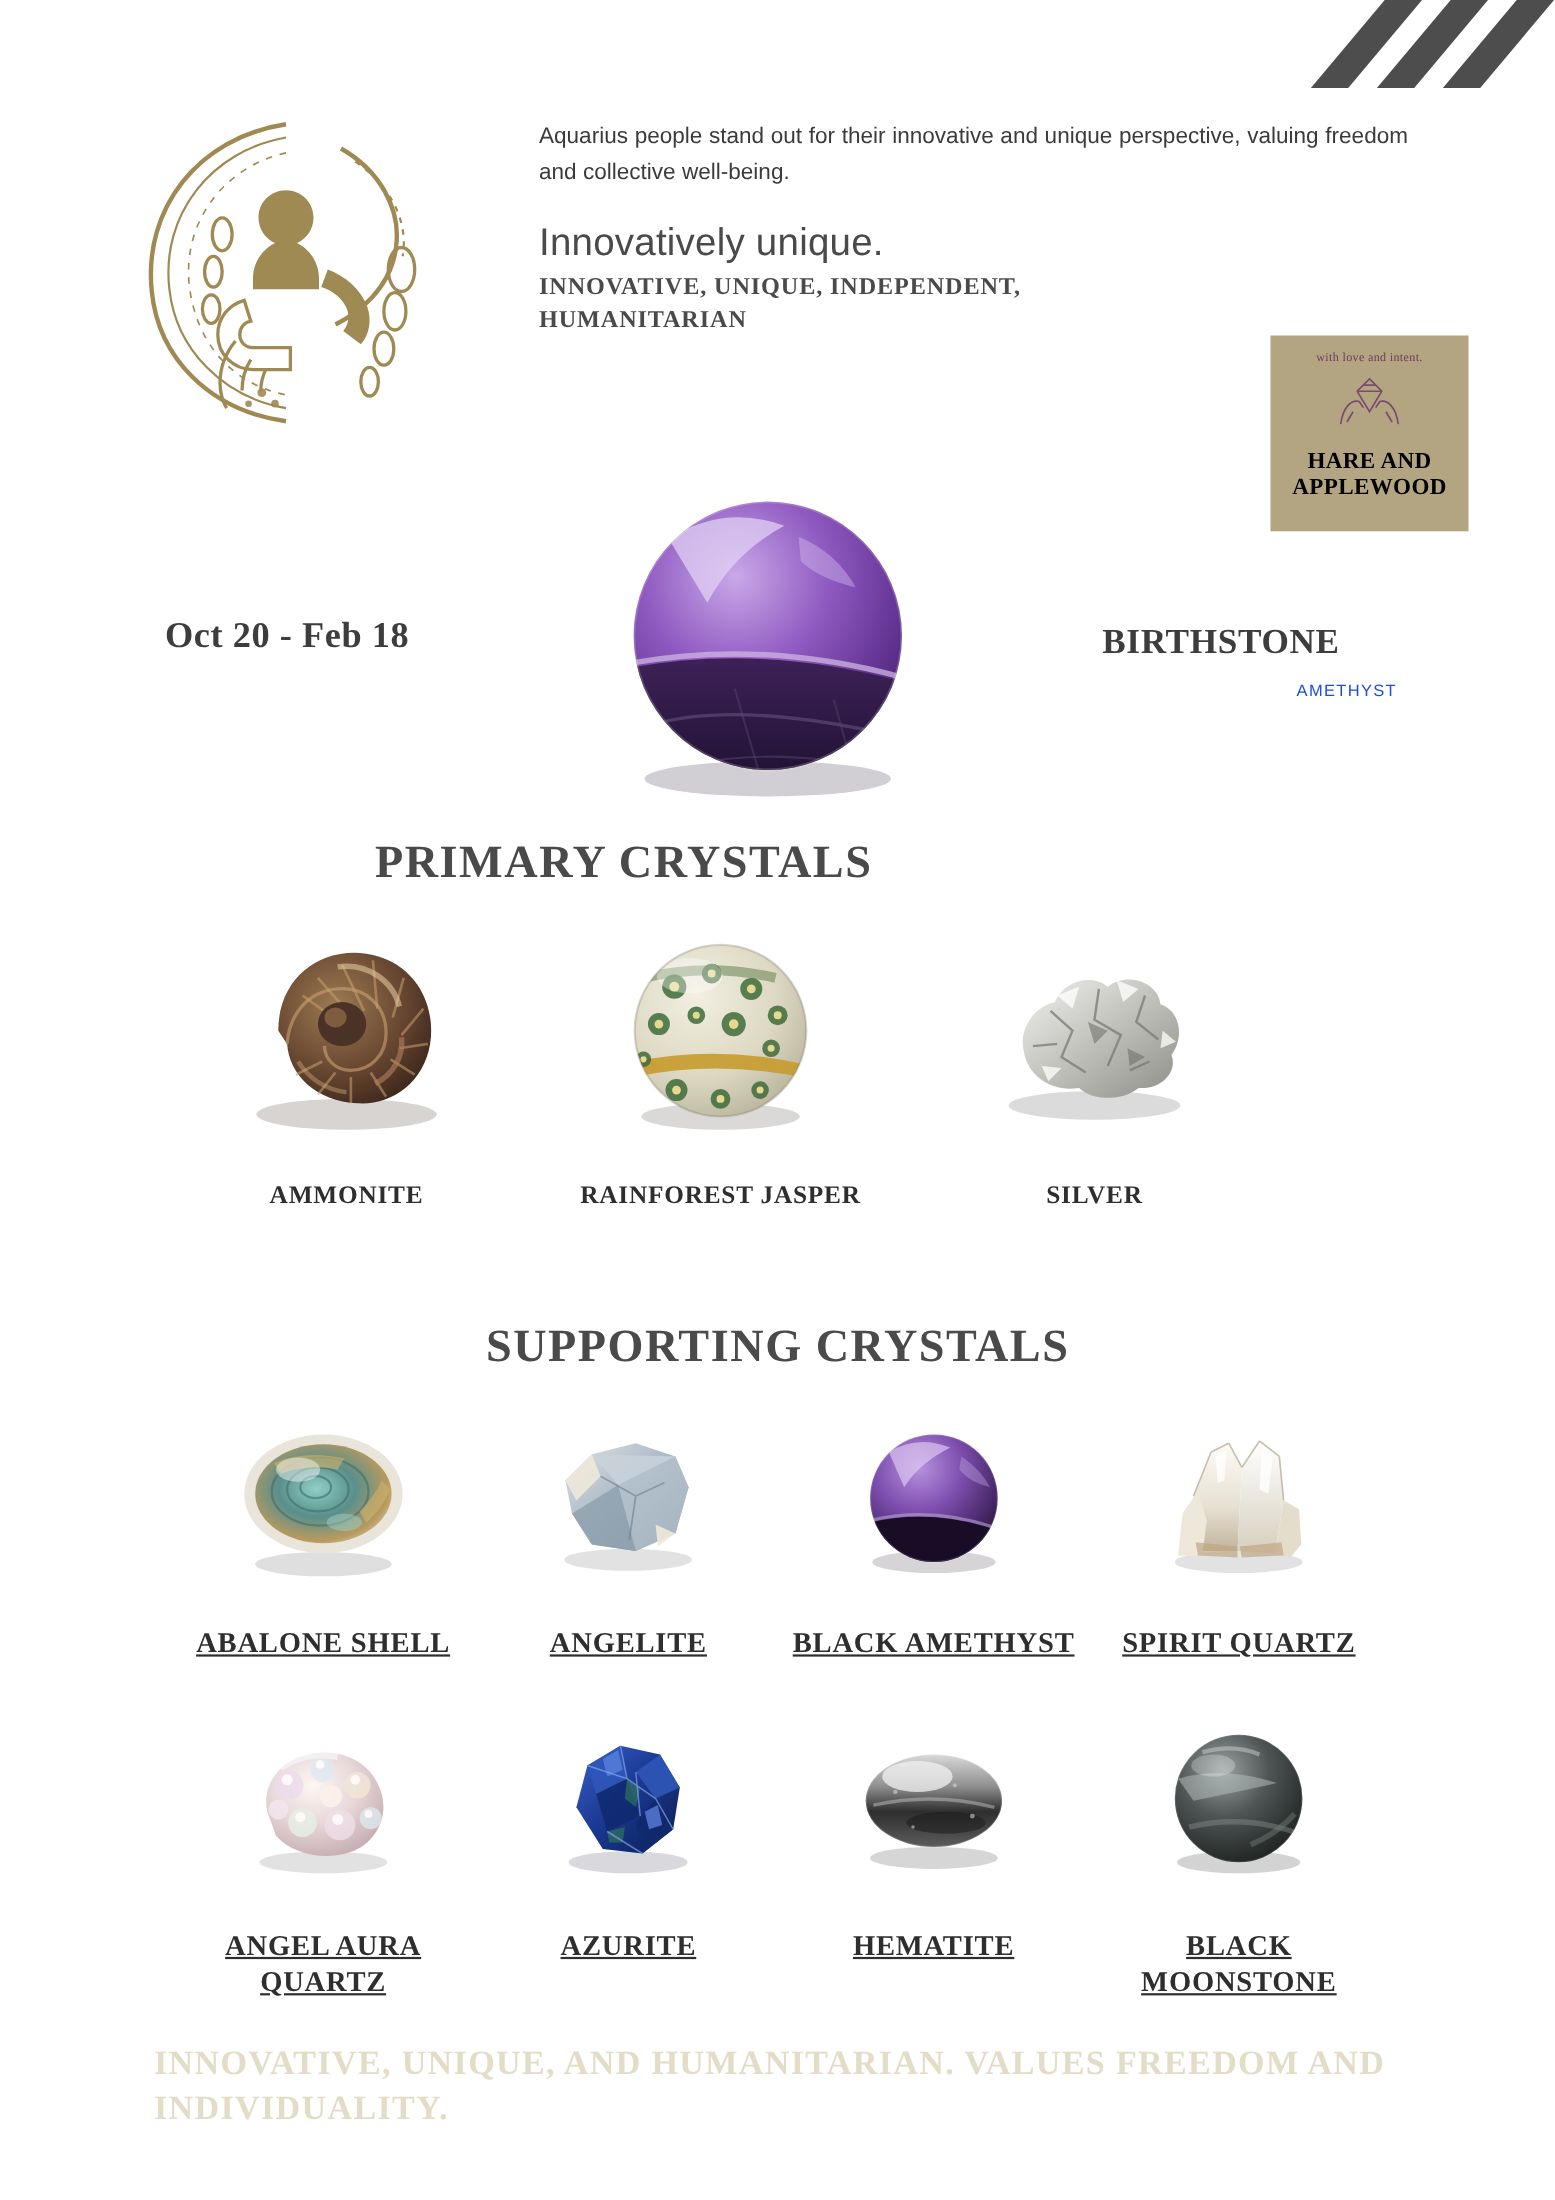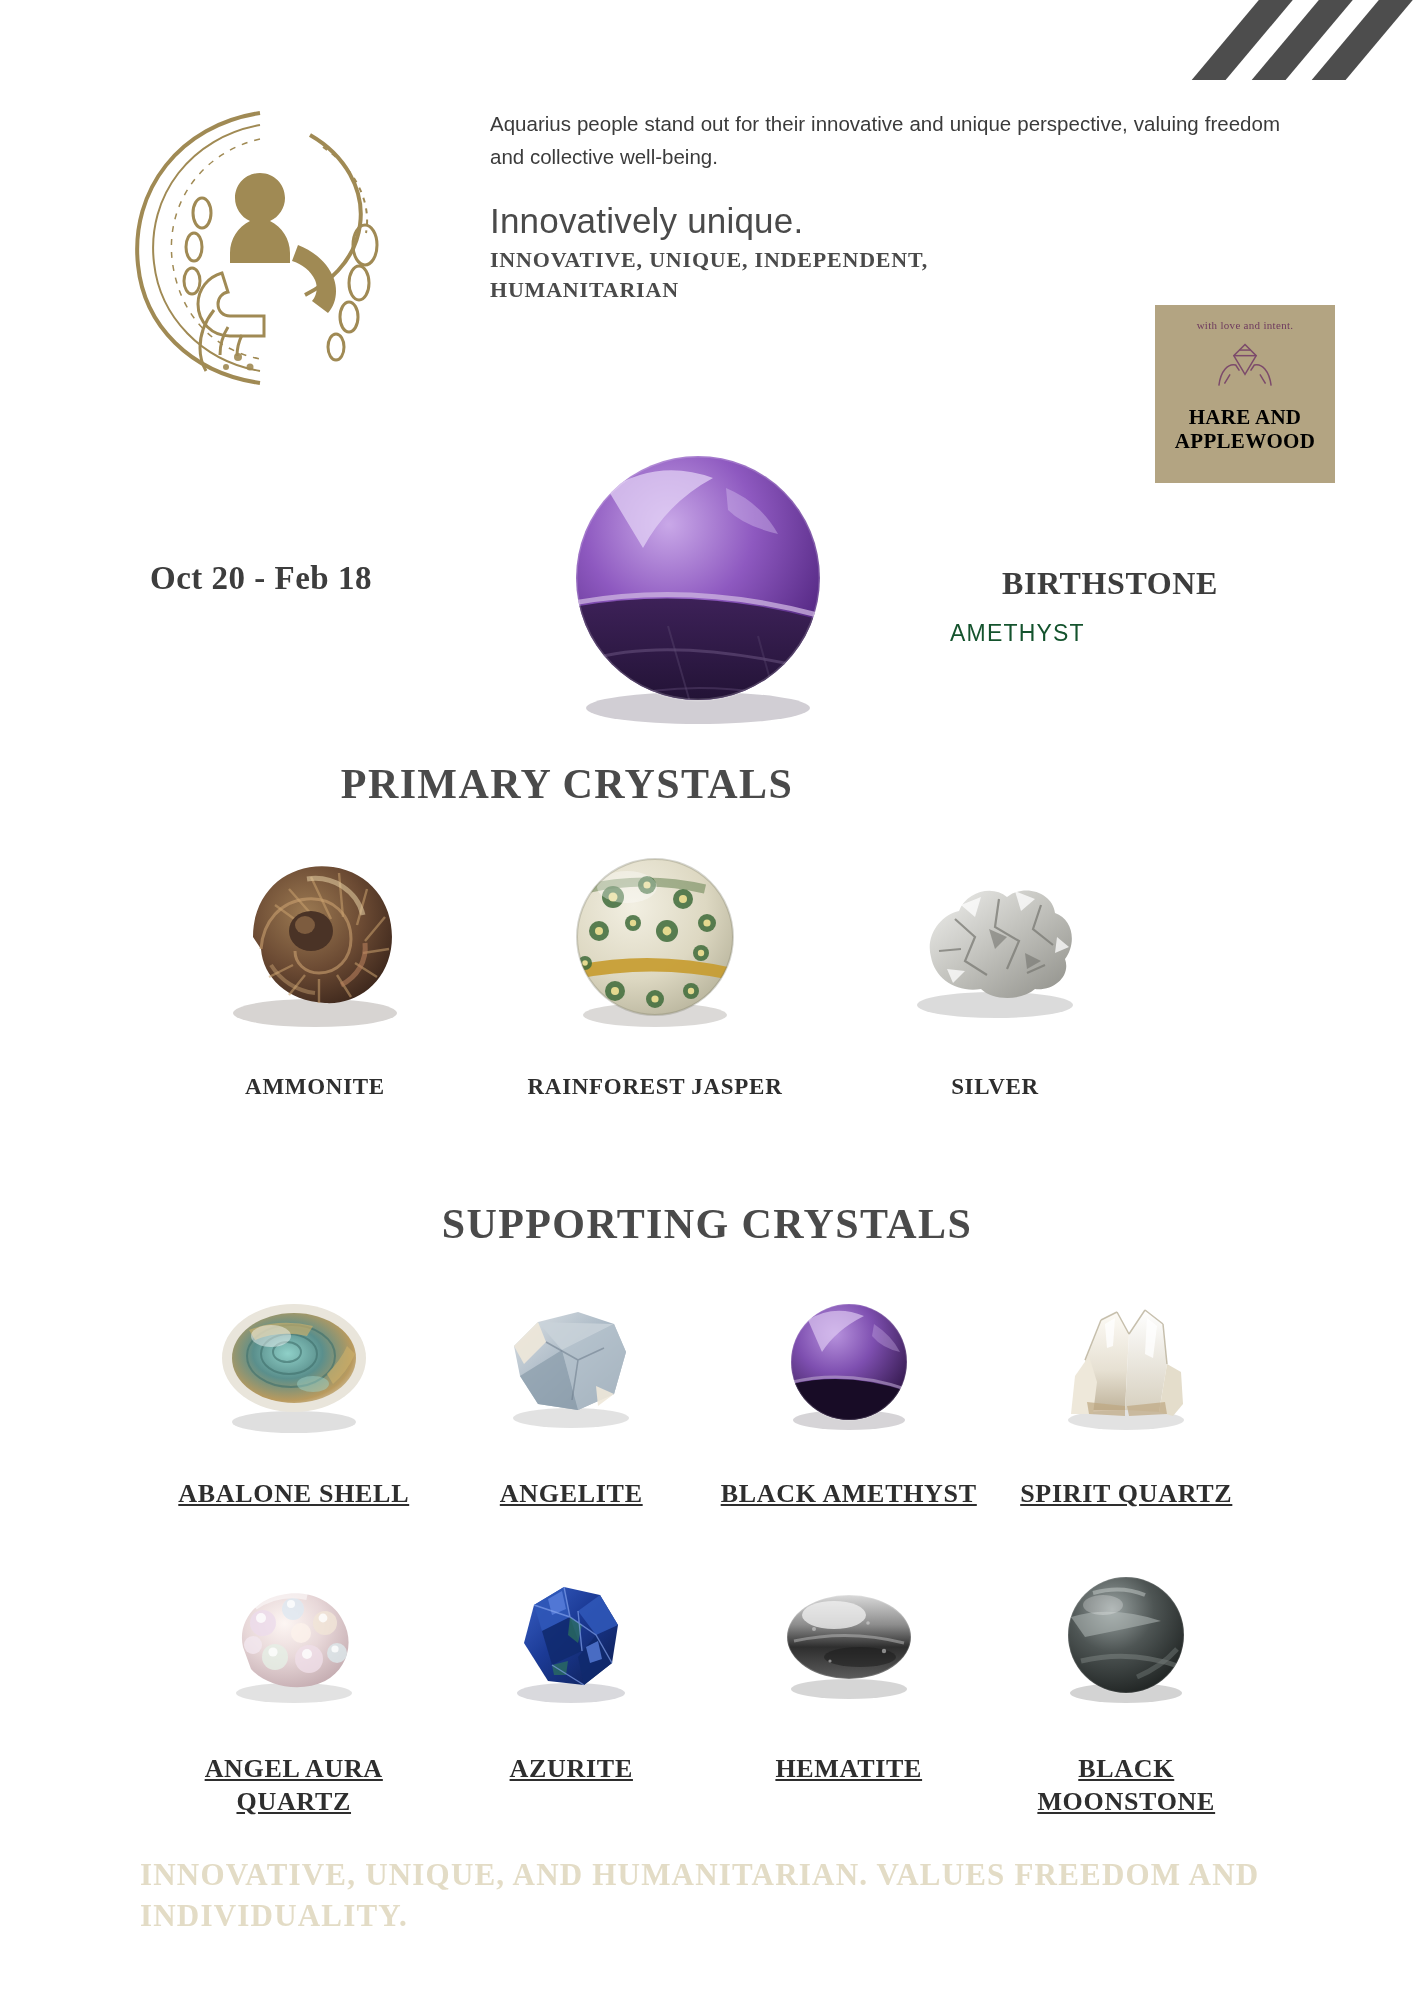--- a/index.html
+++ b/index.html
@@ -129,24 +129,24 @@
     font-family: "Liberation Serif", serif;
     font-weight: bold;
     font-size: 32px;
     letter-spacing: 0.6px;
     color: #3d3d3d;
   }
   .birthstone-name {
     position: absolute;
     left: 950px; top: 620px;
     width: 320px;
-    text-align: left;
-    font-size: 23px;
+    text-align: right;
+    font-size: 15px;
     letter-spacing: 1.2px;
-    color: #14532d;
+    color: #1d4ed8;
   }
   .birthstone-img {
     position: absolute;
     left: 548px; top: 430px;
     width: 300px; height: 300px;
   }
 
   
   .section-heading {
     position: absolute;

